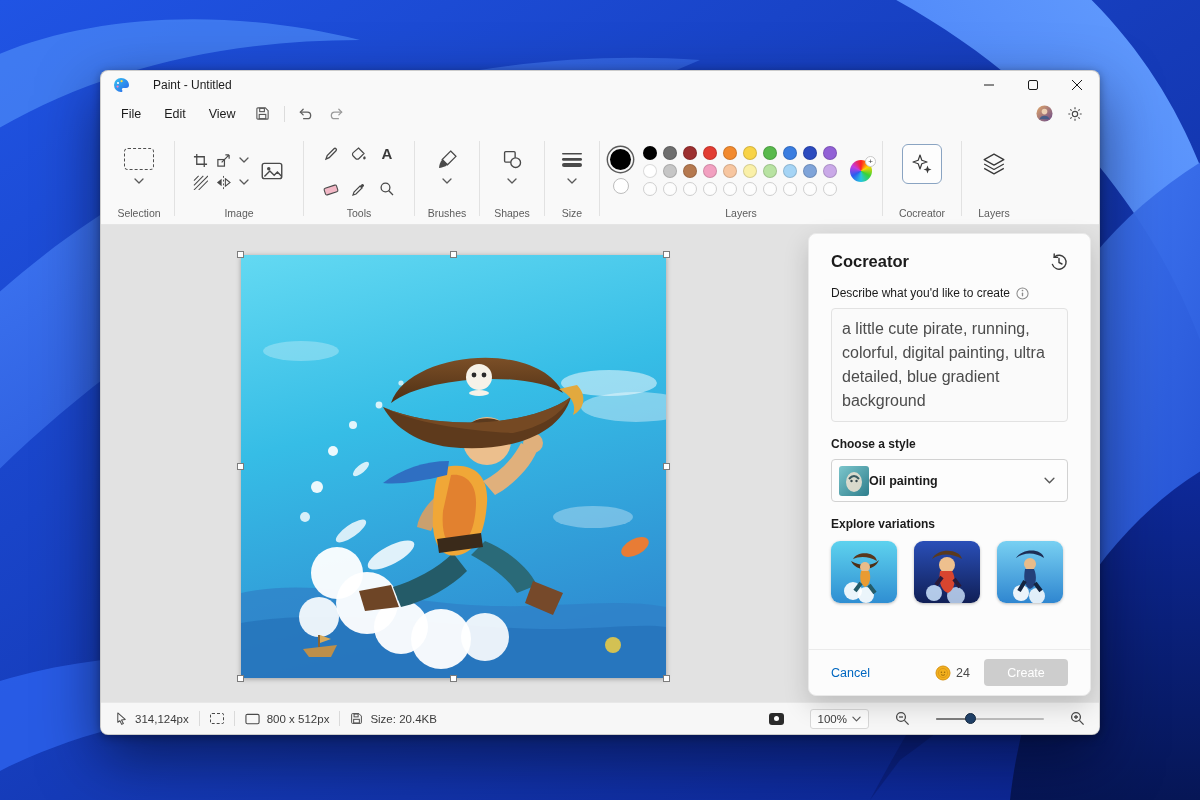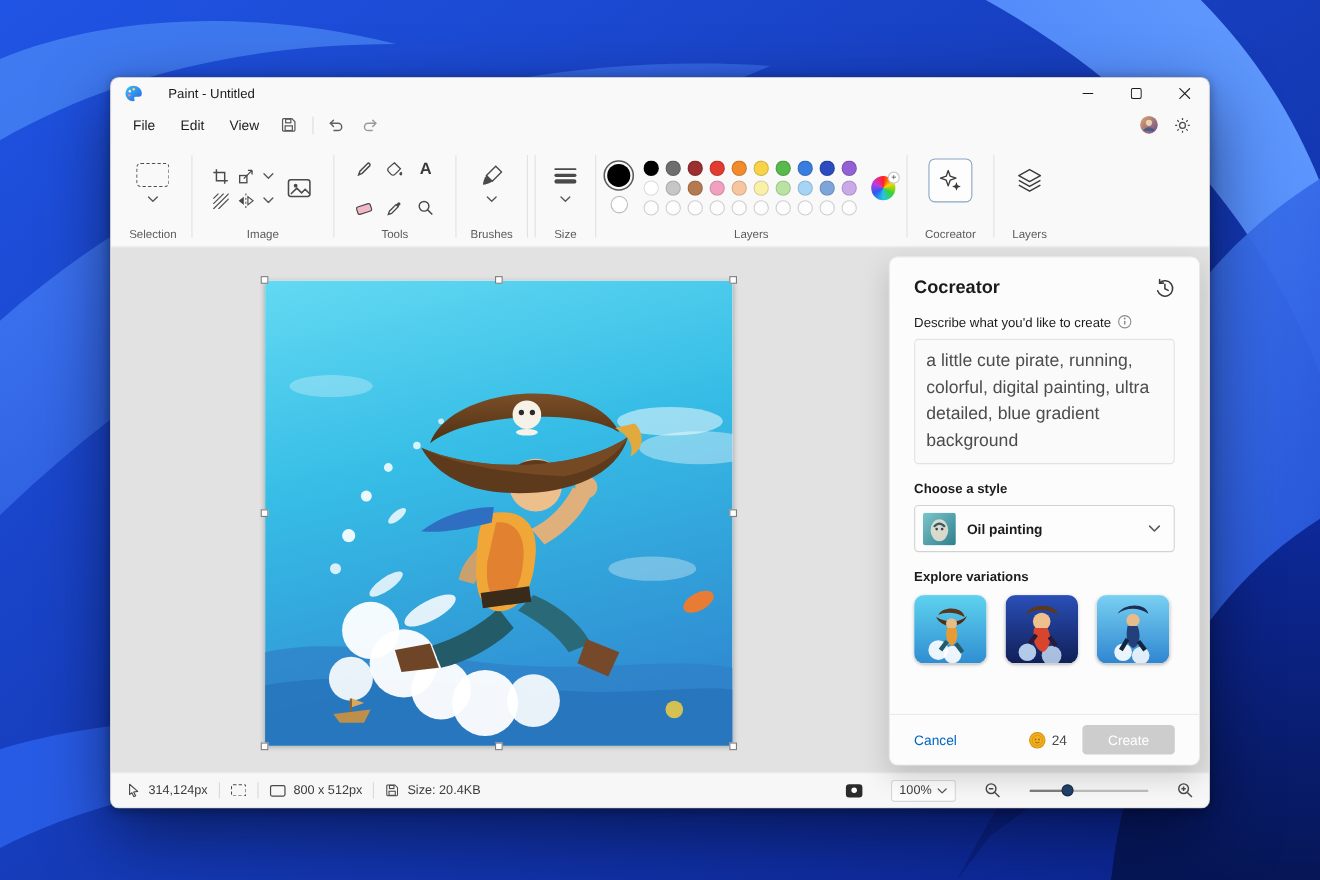--- a/index.html
+++ b/index.html
@@ -53,24 +53,24 @@
   .canvas-area{flex:1;position:relative;background:#e2e2e2}
   .canvas{position:absolute;left:140px;top:30px;width:425px;height:423px;background:#fff;box-shadow:0 1px 5px rgba(0,0,0,.3);cursor:crosshair}
   .canvas svg{display:block;width:100%;height:100%}
   .handle{position:absolute;width:7px;height:7px;background:#fff;border:1px solid #7c7c7c}
 
   
   .cocreator{position:absolute;left:707px;top:8px;width:283px;height:463px;background:#fcfcfc;border:1px solid #e9e9e9;border-radius:8px;
     box-shadow:0 10px 26px rgba(0,0,0,.16);padding:18px 22px 0;display:flex;flex-direction:column}
   .cc-titlerow{display:flex;align-items:center;justify-content:space-between}
   .cc-title{font-size:16.5px;font-weight:700;color:#1b1b1b}
-  .cc-label{font-size:12px;color:#1b1b1b;display:flex;align-items:flex-start;gap:6px;margin-top:15px}
+  .cc-label{font-size:12px;color:#1b1b1b;display:flex;align-items:flex-end;gap:6px;margin-top:15px}
   .cc-label.bold{font-weight:700}
   .promptbox{margin-top:8px;border:1px solid #e2e2e2;background:#fafafa;border-radius:4px;padding:8px 10px;font-size:16px;color:#4c4c4c;line-height:1.5;min-height:72px;cursor:text}
-  .styledrop{margin-top:8px;height:43px;border:1px solid #d2d2d2;border-radius:4px;background:#fdfdfd;display:flex;align-items:center;gap:10px;padding:0 12px 0 7px;cursor:pointer}
+  .styledrop{margin-top:8px;height:43px;border:1px solid #d2d2d2;border-radius:4px;background:#fdfdfd;display:flex;align-items:center;padding:0 12px 0 7px;cursor:pointer}
   .stylethumb{width:30px;height:30px;border-radius:3px;overflow:hidden;flex:0 0 auto}
   .stylename{font-size:12.5px;font-weight:700;color:#1b1b1b}
   .styledrop .dchev{margin-left:auto}
   .thumbs{display:flex;gap:17px;margin-top:10px}
   .vthumb{width:66px;height:62px;border-radius:9px;overflow:hidden;box-shadow:0 1px 3px rgba(0,0,0,.25);cursor:pointer}
   .vthumb svg{display:block;width:100%;height:100%}
   .cc-footer{margin-top:auto;border-top:1px solid #ebebeb;height:46px;display:flex;align-items:center;margin-left:-22px;margin-right:-22px;padding:0 22px}
   .cancel{font-size:12.5px;color:var(--accent);cursor:pointer;background:none;border:none}
   .credits{margin-left:auto;display:flex;align-items:center;gap:5px;font-size:12.5px;color:#4a4a4a}
   .create-btn{margin-left:14px;width:84px;height:27px;border:none;border-radius:4px;background:#cdcdcd;color:#fff;font-size:12.5px;cursor:default}
@@ -293,20 +293,34 @@
       <div class="gchev">
           <svg width="10" height="6" viewBox="0 0 10 6">
             <path d="M1 1 L5 5 L9 1" fill="none" stroke="#5a5a5a" stroke-width="1.3" stroke-linecap="round" stroke-linejoin="round"></path>
           </svg>
         </div>
       <div class="glabel">Brushes</div>
     </div>
 
     <div class="rsep"></div>
 
+    <div class="rgroup" style="width:58px">
+      <div class="gicon">
+        <svg width="19" height="19" viewBox="0 0 18 18">
+            <rect x="1.5" y="1.5" width="10" height="10" rx="1" fill="none" stroke="#4a4a4a" stroke-width="1.3"></rect>
+            <circle cx="12" cy="12" r="4.6" fill="#f9f9f9" stroke="#4a4a4a" stroke-width="1.3"></circle>
+          </svg>
+      </div>
+      <div class="gchev">
+          <svg width="10" height="6" viewBox="0 0 10 6">
+            <path d="M1 1 L5 5 L9 1" fill="none" stroke="#5a5a5a" stroke-width="1.3" stroke-linecap="round" stroke-linejoin="round"></path>
+          </svg>
+        </div>
+      <div class="glabel">Shapes</div>
+    </div>
 
     <div class="rsep"></div>
 
     <div class="rgroup" style="width:48px">
       <div class="gicon">
         <svg width="22" height="16" viewBox="0 0 22 16" fill="#4a4a4a">
             <rect x="1" y="2" width="20" height="1.6" rx=".8"></rect>
             <rect x="1" y="7" width="20" height="2.8" rx="1.4"></rect>
             <rect x="1" y="12" width="20" height="4" rx="2"></rect>
           </svg>

